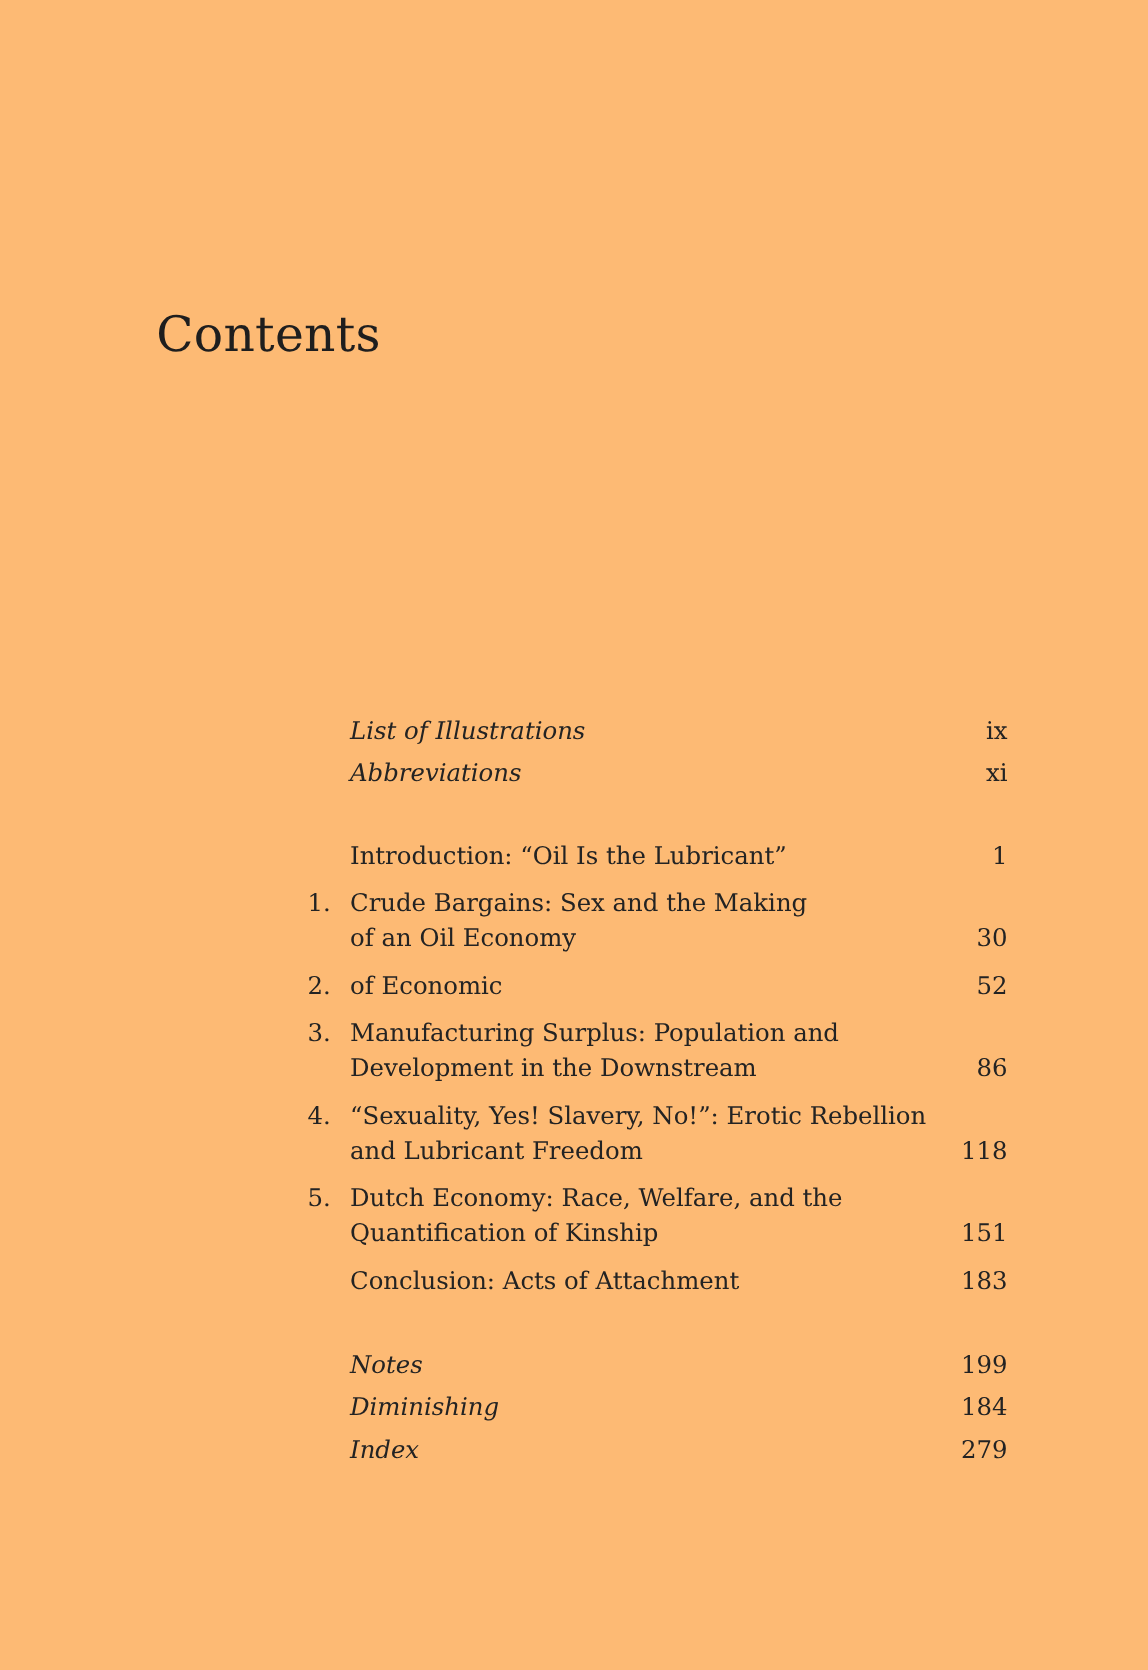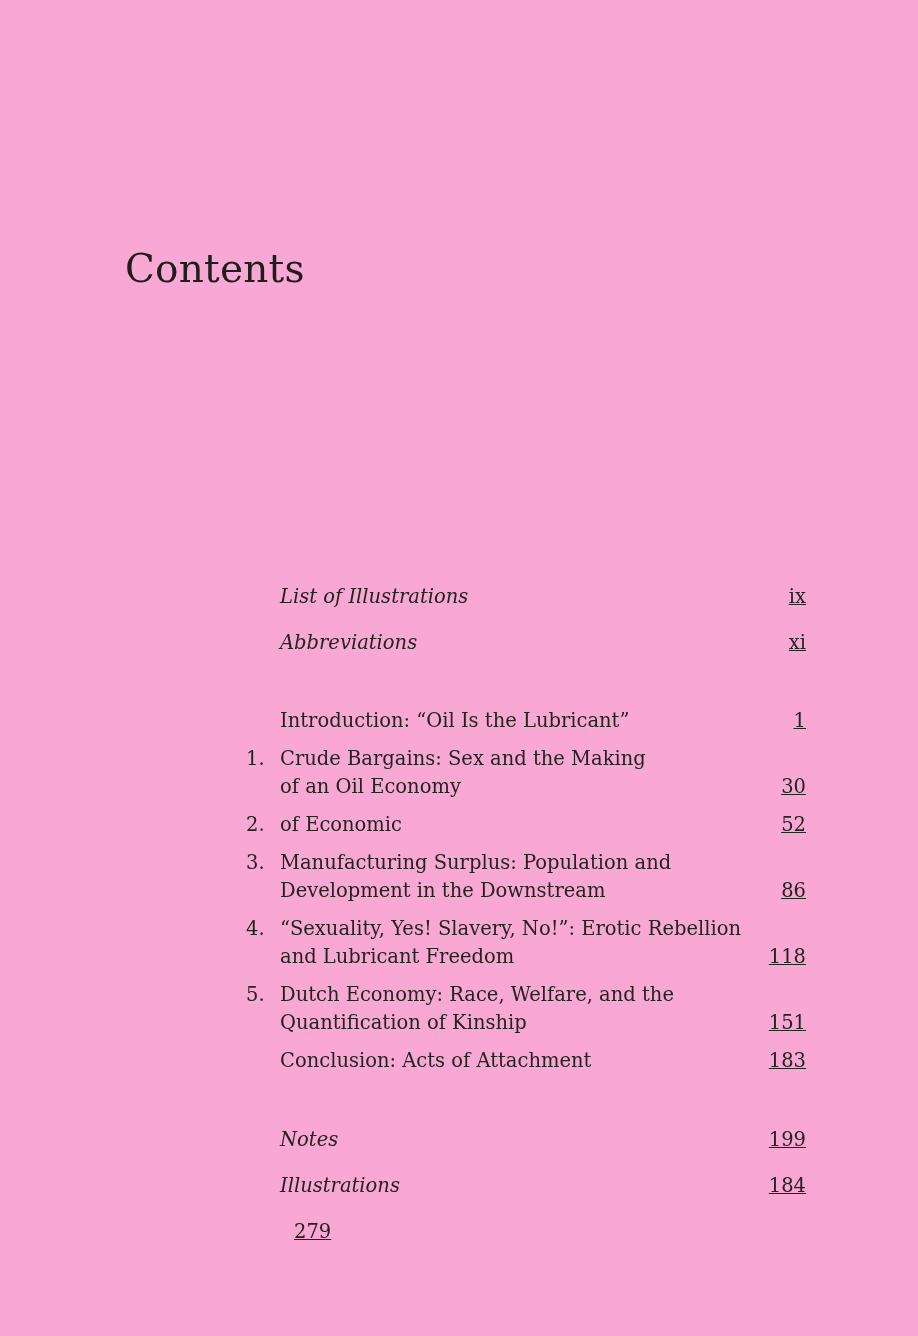--- a/index.html
+++ b/index.html
@@ -4,21 +4,21 @@
 <style>
   html, body {
     margin: 0;
     padding: 0;
     background: #ffffff;
   }
   .page {
     position: relative;
     width: 918px;
     height: 1336px;
-    background: #f9a8d4;
+    background: #fdba74;
     overflow: hidden;
     font-family: "DejaVu Serif", "Liberation Serif", serif;
     color: #232323;
   }
   .title {
     position: absolute;
     left: 125px;
     top: 246px;
     margin: 0;
     font-size: 39px;
@@ -29,38 +29,36 @@
   .toc {
     position: absolute;
     left: 243px;
     top: 568px;
     width: 563px;
     font-size: 19.5px;
   }
   .row {
     display: flex;
     align-items: flex-end;
-    margin-top: 12px;
   }
   .num {
     flex: 0 0 37px;
     width: 37px;
     align-self: flex-start;
     line-height: 28px;
     padding-left: 3px;
     box-sizing: border-box;
   }
   .entry-title {
     flex: 1 1 auto;
   }
   .pagenum {
     flex: 0 0 auto;
     margin-left: 14px;
     text-align: right;
-    text-decoration: underline;
   }
   
   .fm .entry-title,
   .fm .pagenum {
     line-height: 34px;
   }
   .fm .entry-title {
     font-style: italic;
   }
   
@@ -150,22 +148,23 @@
       </div>
     <div class="spacer-b"></div>
     <div id="back-matter">
         <div class="row fm">
           <div class="num"></div>
           <div class="entry-title">Notes</div>
           <div class="pagenum">199</div>
         </div>
         <div class="row fm">
           <div class="num"></div>
-          <div class="entry-title">Illustrations</div>
+          <div class="entry-title">Diminishing</div>
           <div class="pagenum">184</div>
         </div>
         <div class="row fm">
           <div class="num"></div>
+          <div class="entry-title">Index</div>
           <div class="pagenum">279</div>
         </div>
       </div>
   </div>
 </div>
 
 </body></html>

